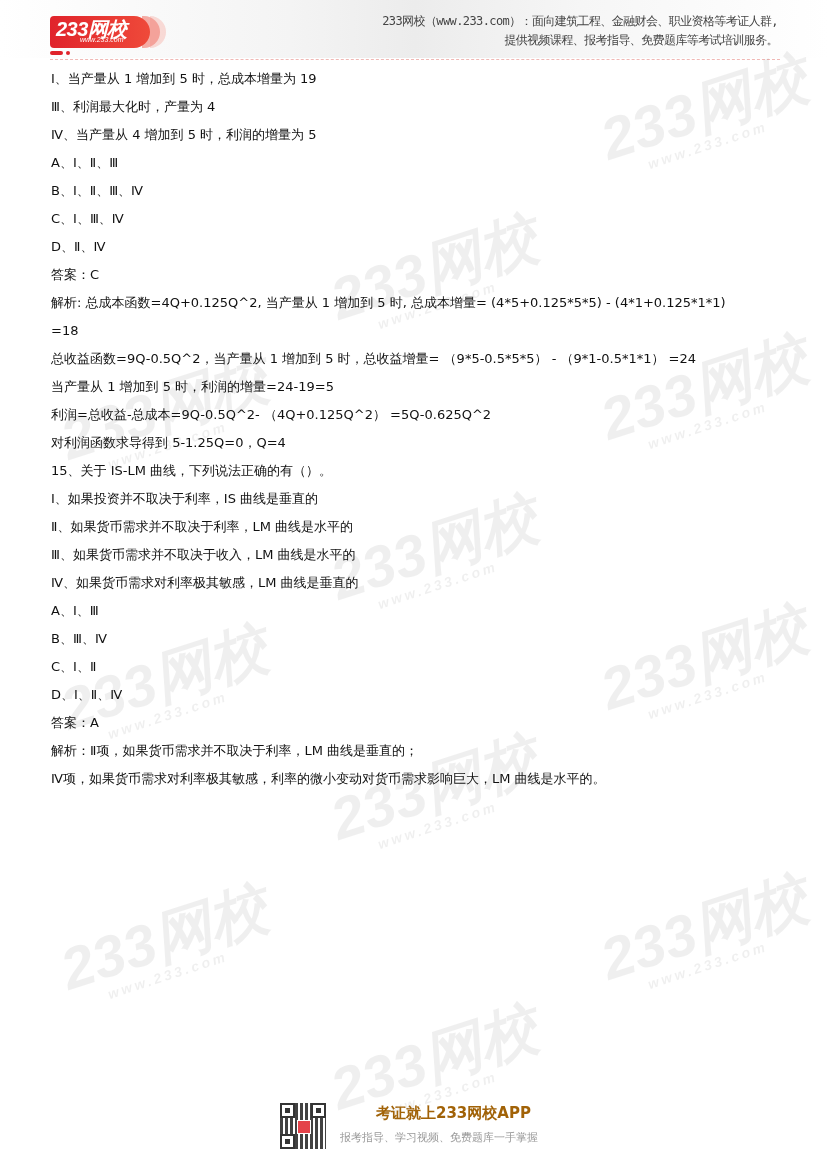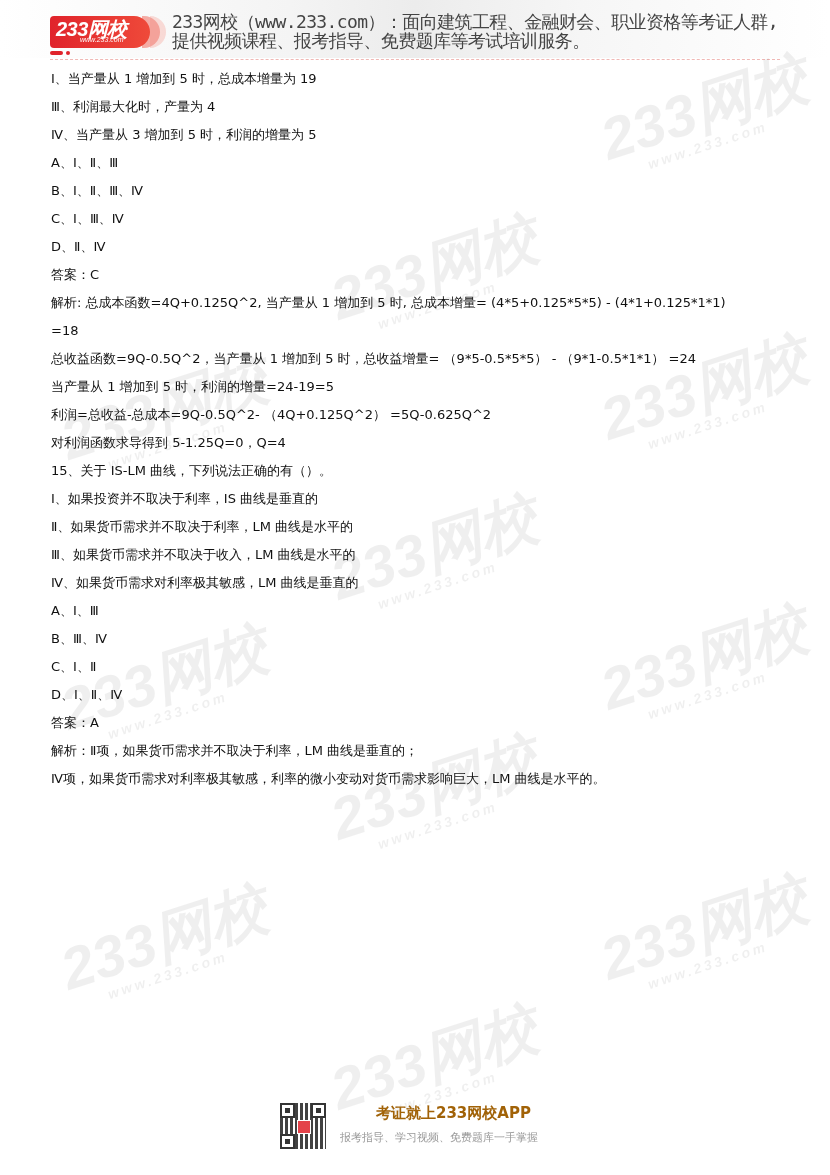--- a/index.html
+++ b/index.html
@@ -37,22 +37,22 @@
   .logo-sub {
     position: absolute; left: 30px; top: 20px; color: #fff; font-size: 7px; font-style: italic;
     font-family: "Liberation Sans", sans-serif;
   }
   .logo-dots {
     position: absolute; left: 50px; top: 51px; width: 24px; height: 4px;
   }
   .logo-dots .bar { position: absolute; left: 0; top: 0; width: 13px; height: 4px; background: #e0232b; border-radius: 2px; }
   .logo-dots .dot { position: absolute; left: 16px; top: 0; width: 4px; height: 4px; background: #e0232b; border-radius: 50%; }
   .header-text {
-    position: absolute; right: 52px; top: 12px; text-align: left;
-    font-size: 18px; line-height: 19px; color: #444;
+    position: absolute; right: 52px; top: 12px; text-align: right;
+    font-size: 12px; line-height: 19px; color: #444;
     font-family: "DejaVu Sans Mono", monospace;
     letter-spacing: -0.6px;
   }
   .header-rule {
     position: absolute; left: 50px; top: 59px; width: 730px; height: 0;
     border-top: 1px dashed #f0b8b5;
   }
   .watermark {
     position: absolute; color: #000; opacity: 0.06; font-weight: bold; font-style: italic;
     font-family: "Liberation Sans", sans-serif;
@@ -150,21 +150,21 @@
     <span class="wm-small">www.233.com</span>
 </div>
 <div class="watermark" style="left:330px; top:1030px;">
   <span class="wm-big">233网校</span>
     <span class="wm-small">www.233.com</span>
 </div>
 
 <div class="content">
   <div class="line">Ⅰ、当产量从 1 增加到 5 时，总成本增量为 19</div>
   <div class="line">Ⅲ、利润最大化时，产量为 4</div>
-  <div class="line">Ⅳ、当产量从 3 增加到 5 时，利润的增量为 5</div>
+  <div class="line">Ⅳ、当产量从 4 增加到 5 时，利润的增量为 5</div>
   <div class="line">A、Ⅰ、Ⅱ、Ⅲ</div>
   <div class="line">B、Ⅰ、Ⅱ、Ⅲ、Ⅳ</div>
   <div class="line">C、Ⅰ、Ⅲ、Ⅳ</div>
   <div class="line">D、Ⅱ、Ⅳ</div>
   <div class="line">答案：C</div>
   <div class="line">解析: 总成本函数=4Q+0.125Q^2, 当产量从 1 增加到 5 时, 总成本增量= (4*5+0.125*5*5) - (4*1+0.125*1*1)</div>
   <div class="line">=18</div>
   <div class="line">总收益函数=9Q-0.5Q^2，当产量从 1 增加到 5 时，总收益增量= （9*5-0.5*5*5） - （9*1-0.5*1*1） =24</div>
   <div class="line">当产量从 1 增加到 5 时，利润的增量=24-19=5</div>
   <div class="line">利润=总收益-总成本=9Q-0.5Q^2- （4Q+0.125Q^2） =5Q-0.625Q^2</div>

